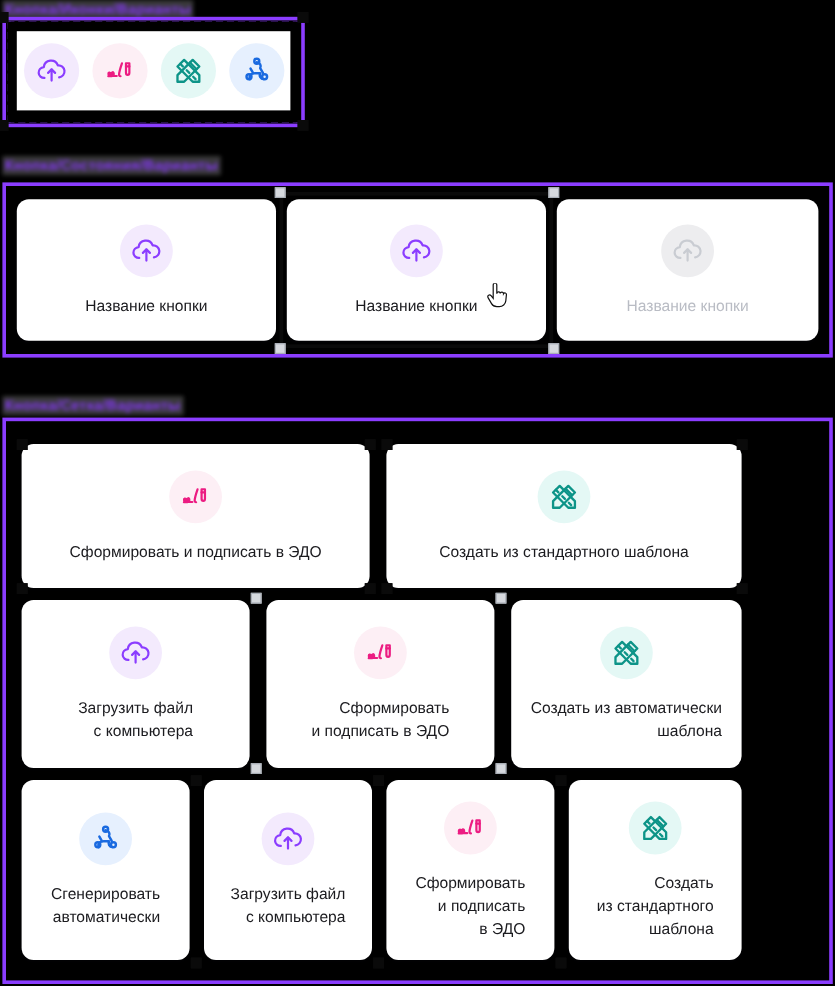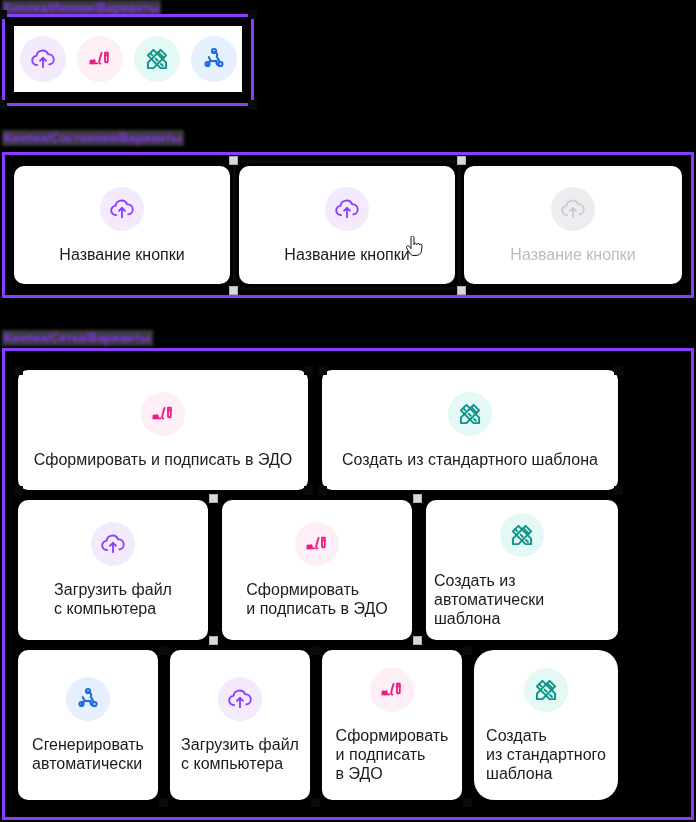--- a/index.html
+++ b/index.html
@@ -40,23 +40,23 @@
     position: absolute;
     background: #ffffff;
     border-radius: 10px;
     box-shadow: 0 1px 3px rgba(16,24,40,.10), 0 1px 2px rgba(16,24,40,.06);
     display: flex;
     flex-direction: column;
     align-items: center;
     justify-content: center;
   }
   .card-label {
-    font-size: 16px;
+    font-size: 13px;
     color: #1b1b1f;
-    text-align: left;
+    text-align: right;
     line-height: 19px;
     padding: 0 8px;
     white-space: pre-line;
   }
   .card-label.muted { color: #b9bcc4; }
 
   .icon-bubble {
     width: 44px; height: 44px; border-radius: 50%;
     display: flex; align-items: center; justify-content: center;
     margin-bottom: 14px;
@@ -304,21 +304,21 @@
         <path d="M12.4 16.2c-.7 0-1.1-.5-1.1-1.3 0-1.8 1.3-6 2.2-8.6"></path>
         <path d="M16.6 6.2h2.6v7.3c0 .9-.6 1.6-1.3 1.6s-1.3-.7-1.3-1.6V6.2Z"></path>
           <path d="M16.6 8.6h2.6"></path>
       </svg>
     </div>
     <div class="card-label">Сформировать
 и подписать
 в ЭДО</div>
   </div>
 
-  <div class="card" style="left:474px;top:650px;width:144px;height:150px;border-radius:20px;">
+  <div class="card" style="left:474px;top:650px;width:144px;height:150px;">
     <div class="icon-bubble bub-teal">
       <svg width="26" height="26" viewBox="0 0 24 24" fill="none" stroke="#0d9488" stroke-width="1.8" stroke-linecap="round" stroke-linejoin="round">
         <path d="M15.3 3.6 20.4 8.7 8.7 20.4H3.6v-5.1L15.3 3.6Z"></path>
           <path d="m13.2 5.7 5.1 5.1"></path>
         <path d="M8.7 3.6 3.6 8.7l11.7 11.7h5.1v-5.1L8.7 3.6Z"></path>
         <path d="m5.7 6.6 2 2M10.7 11.6l2 2M15.7 16.6l1.8 1.8"></path>
       </svg>
     </div>
     <div class="card-label">Создать
 из стандартного

